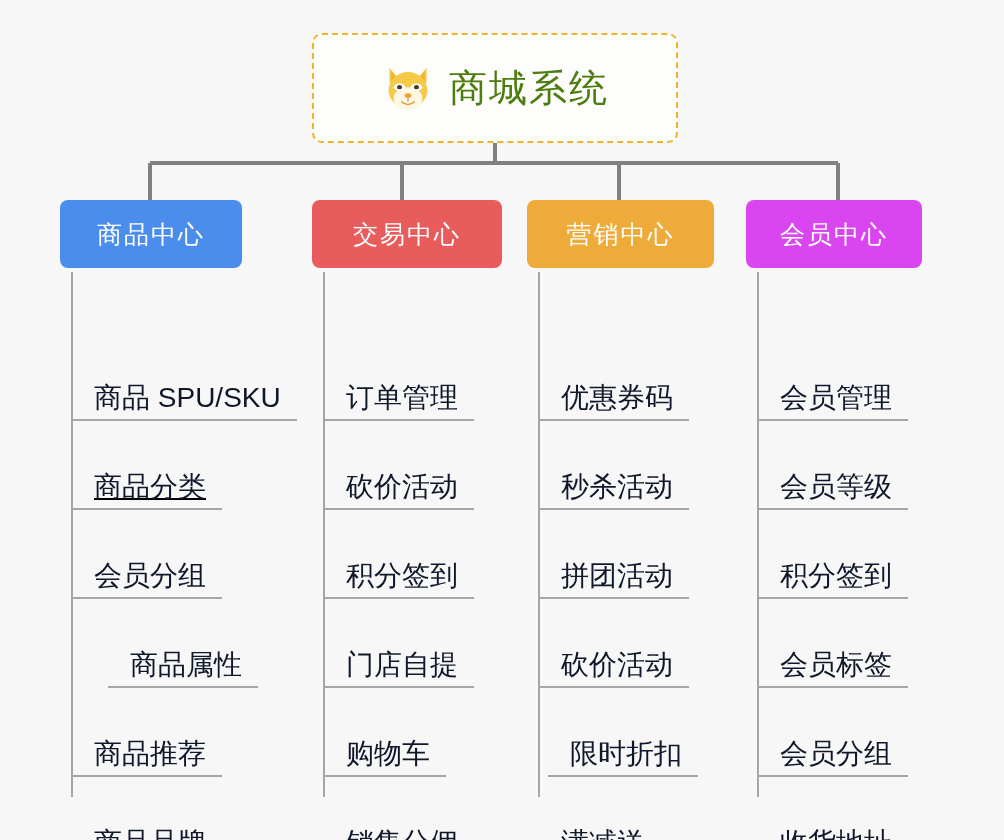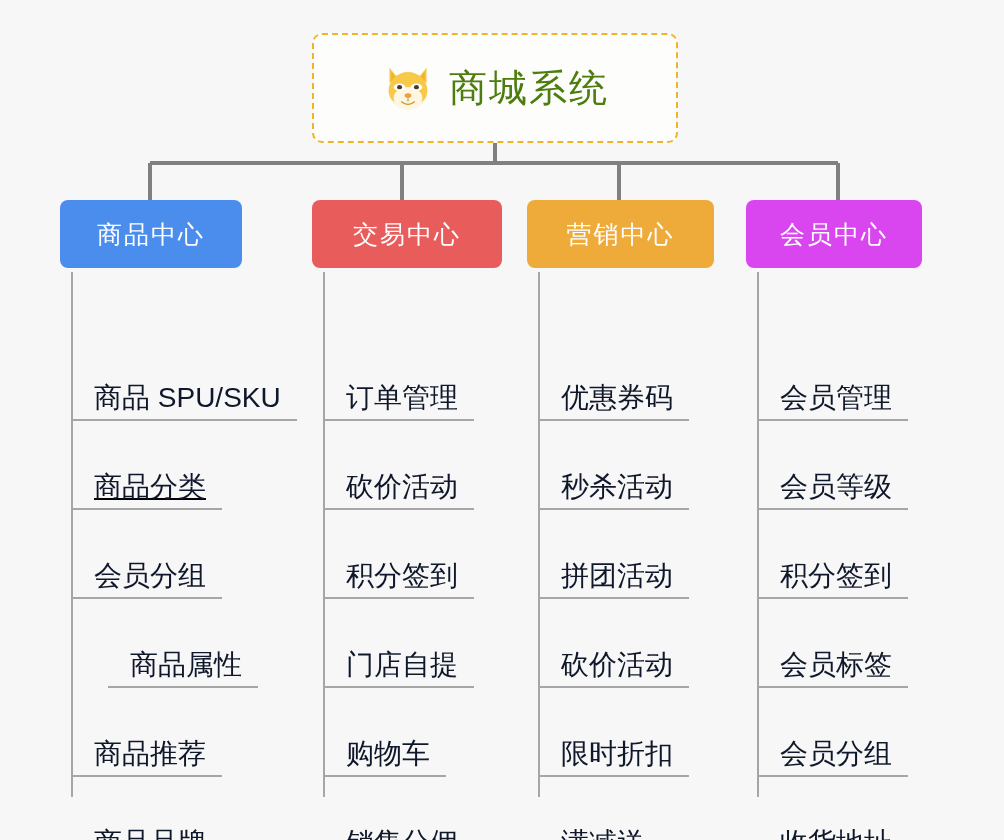--- a/index.html
+++ b/index.html
@@ -180,21 +180,21 @@
             <div class="leaf-underline"></div>
           </div>
           <div class="leaf-item" style="top: 292px;">
             <div class="leaf-label">拼团活动</div>
             <div class="leaf-underline"></div>
           </div>
           <div class="leaf-item" style="top: 381px;">
             <div class="leaf-label">砍价活动</div>
             <div class="leaf-underline"></div>
           </div>
-          <div class="leaf-item" style="top: 470px;">
+          <div class="leaf-item" style="top: 470px; margin-left: 9px;">
             <div class="leaf-label">限时折扣</div>
             <div class="leaf-underline"></div>
           </div>
           <div class="leaf-item" style="top: 559px;">
             <div class="leaf-label">满减送</div>
           </div>
         </div>
       </div>
       <div class="branch" style="left: 746px; width: 186px;">
         <div class="branch-header" style="background: #d946ef; width: 176px;">

